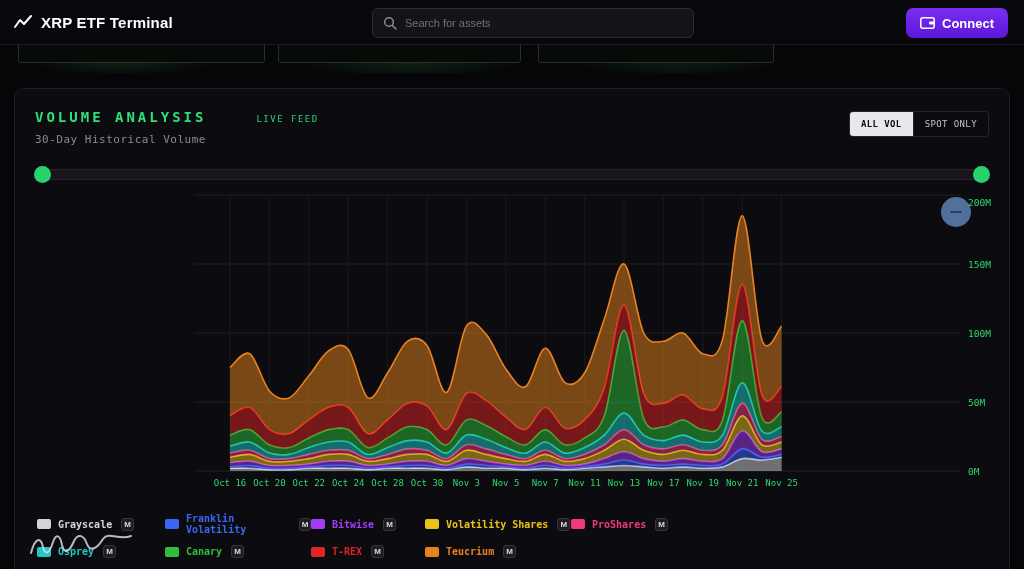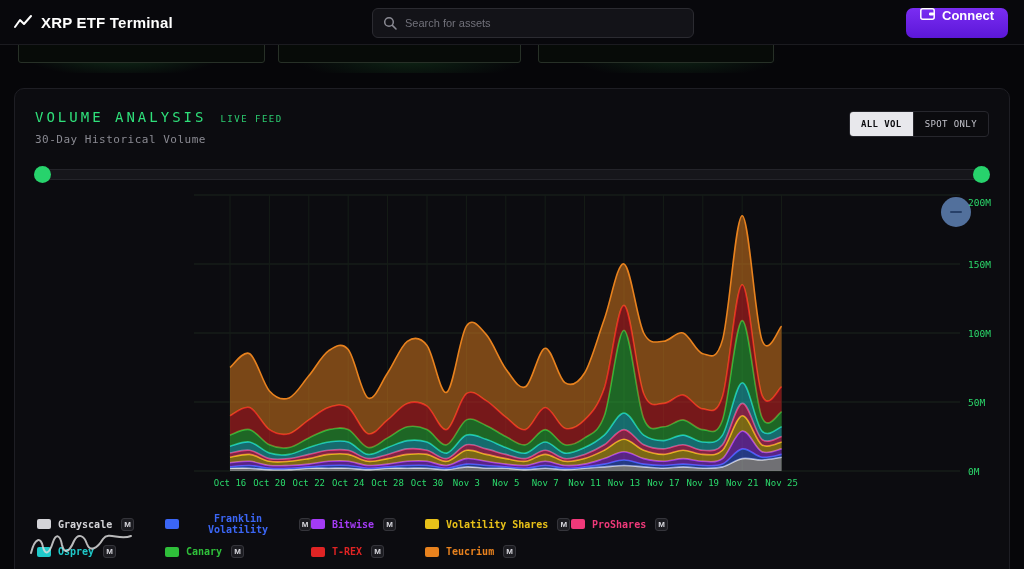--- a/index.html
+++ b/index.html
@@ -5,40 +5,40 @@
   * { margin:0; padding:0; box-sizing:border-box; }
   html,body { width:1024px; height:569px; overflow:hidden; background:#060609; font-family:"Liberation Sans", sans-serif; }
 
   
   .topbar { position:relative; height:45px; background:#08080c; border-bottom:1px solid #1b1b20; display:flex; align-items:center; padding:0 14px; z-index:6; }
   .logo { display:flex; align-items:center; gap:9px; }
   .logo-title { color:#fff; font-size:15px; font-weight:bold; letter-spacing:.2px; }
   .search { position:absolute; left:372px; top:8px; width:322px; height:30px; background:#131318; border:1px solid #2b2b31; border-radius:6px; display:flex; align-items:center; gap:8px; padding:0 10px; }
   .search input { flex:1; background:transparent; border:none; outline:none; color:#b6b6bd; font-size:11px; font-family:"Liberation Sans",sans-serif; }
   .search input::placeholder { color:#71717a; }
-  .connect-btn { position:absolute; right:16px; top:8px; height:30px; padding:0 14px; border:none; border-radius:7px; background:linear-gradient(180deg,#7a2df2,#5c17d8); color:#fff; font-weight:bold; font-size:13px; display:flex; align-items:flex-start; gap:7px; cursor:pointer; font-family:"Liberation Sans",sans-serif; }
+  .connect-btn { position:absolute; right:16px; top:8px; height:30px; padding:0 14px; border:none; border-radius:7px; background:linear-gradient(180deg,#7a2df2,#5c17d8); color:#fff; font-weight:bold; font-size:13px; display:flex; align-items:center; gap:7px; cursor:pointer; font-family:"Liberation Sans",sans-serif; }
 
   
   .strip { position:relative; height:28px; z-index:1;
     background:
       radial-gradient(ellipse 140px 30px at 12% 40%, rgba(40,140,60,.28), transparent 70%),
       radial-gradient(ellipse 160px 30px at 40% 55%, rgba(40,140,60,.22), transparent 70%),
       radial-gradient(ellipse 150px 30px at 66% 45%, rgba(40,140,60,.22), transparent 70%);
   }
   .strip-card { position:absolute; top:-6px; height:24px; background:#070b08; border:1px solid #273027; border-radius:3px; }
   .sc1 { left:18px;  width:247px; }
   .sc2 { left:278px; width:243px; }
   .sc3 { left:538px; width:236px; }
 
   
   .panel { position:absolute; left:14px; right:14px; top:88px; height:520px; background:#0c0c10; border:1px solid #1e1e24; border-radius:10px; z-index:2; }
   .panel-head { display:flex; justify-content:space-between; align-items:flex-start; padding:20px 20px 0; }
   .title-row { display:flex; align-items:baseline; gap:14px; }
-  .v-title { font-family:"DejaVu Sans Mono", monospace; color:#2fe07a; font-size:14px; font-weight:normal; letter-spacing:3px; }
-  .live { font-family:"DejaVu Sans Mono", monospace; color:#2fe07a; font-size:9px; letter-spacing:1.5px; opacity:.9; }
+  .v-title { font-family:"DejaVu Sans Mono", monospace; color:#2fe07a; font-size:14px; font-weight:bold; letter-spacing:3px; }
+  .live { font-family:"DejaVu Sans Mono", monospace; color:#2fe07a; font-size:9px; letter-spacing:1.5px; opacity:.9;margin-left:36px; }
   .subtitle { font-family:"DejaVu Sans Mono", monospace; color:#8a8a92; font-size:11px; margin-top:8px; letter-spacing:.5px; }
 
   .btn-groups { display:flex; gap:10px; margin-top:2px; }
   .btn-group { display:flex; background:#0b0b0e; border:1px solid #27272d; border-radius:4px; overflow:hidden; }
   .fbtn { font-family:"DejaVu Sans Mono", monospace; font-size:9px; letter-spacing:.4px; padding:7px 11px; color:#c2c2ca; background:transparent; border:none; border-left:1px solid #27272d; cursor:pointer; white-space:nowrap; }
   .fbtn:first-child { border-left:none; }
   .fbtn.green { background:#14311f; color:#3ae07e; }
   .fbtn.white { background:#e8e8ec; color:#0c0c0f; font-weight:bold;padding-left:11px; }
 
   
@@ -49,21 +49,21 @@
   .slider-handle.right { right:-3px; }
 
   
   .chart-wrap { position:relative; margin-top:2px; height:318px; }
   .chart-wrap svg { display:block; margin:0 auto; }
   .scroll-btn { position:absolute; right:38px; top:12px; width:30px; height:30px; border-radius:50%; background:#6286bb; opacity:.82; border:none; cursor:pointer; display:flex; align-items:center; justify-content:center; }
   .scroll-btn span { display:block; width:12px; height:2.5px; background:#2e4c7d; border-radius:2px; }
 
   
   .legend { display:grid; grid-template-columns:128px 146px 114px 146px auto; row-gap:10px; margin:10px 22px 0; position:relative; }
-  .litem { display:flex; align-items:center; gap:7px; cursor:pointer;text-align:center; }
+  .litem { display:flex; align-items:center; gap:7px; cursor:pointer; }
   .sw { width:14px; height:10px; border-radius:2px; flex:0 0 auto; }
   .lname { font-family:"DejaVu Sans Mono", monospace; font-size:10px; font-weight:bold; }
   .mbadge { width:13px; height:13px; background:#1c1c21; border:1px solid #35353b; border-radius:3px; color:#d8d8de; font-size:8px; font-weight:bold; display:flex; align-items:center; justify-content:center; margin-left:2px; }
   .scribble { position:absolute; left:-10px; top:14px; width:132px; height:36px; pointer-events:none; }
 </style>
 </head>
 <body>
 
 <header class="topbar">
   <div class="logo">

